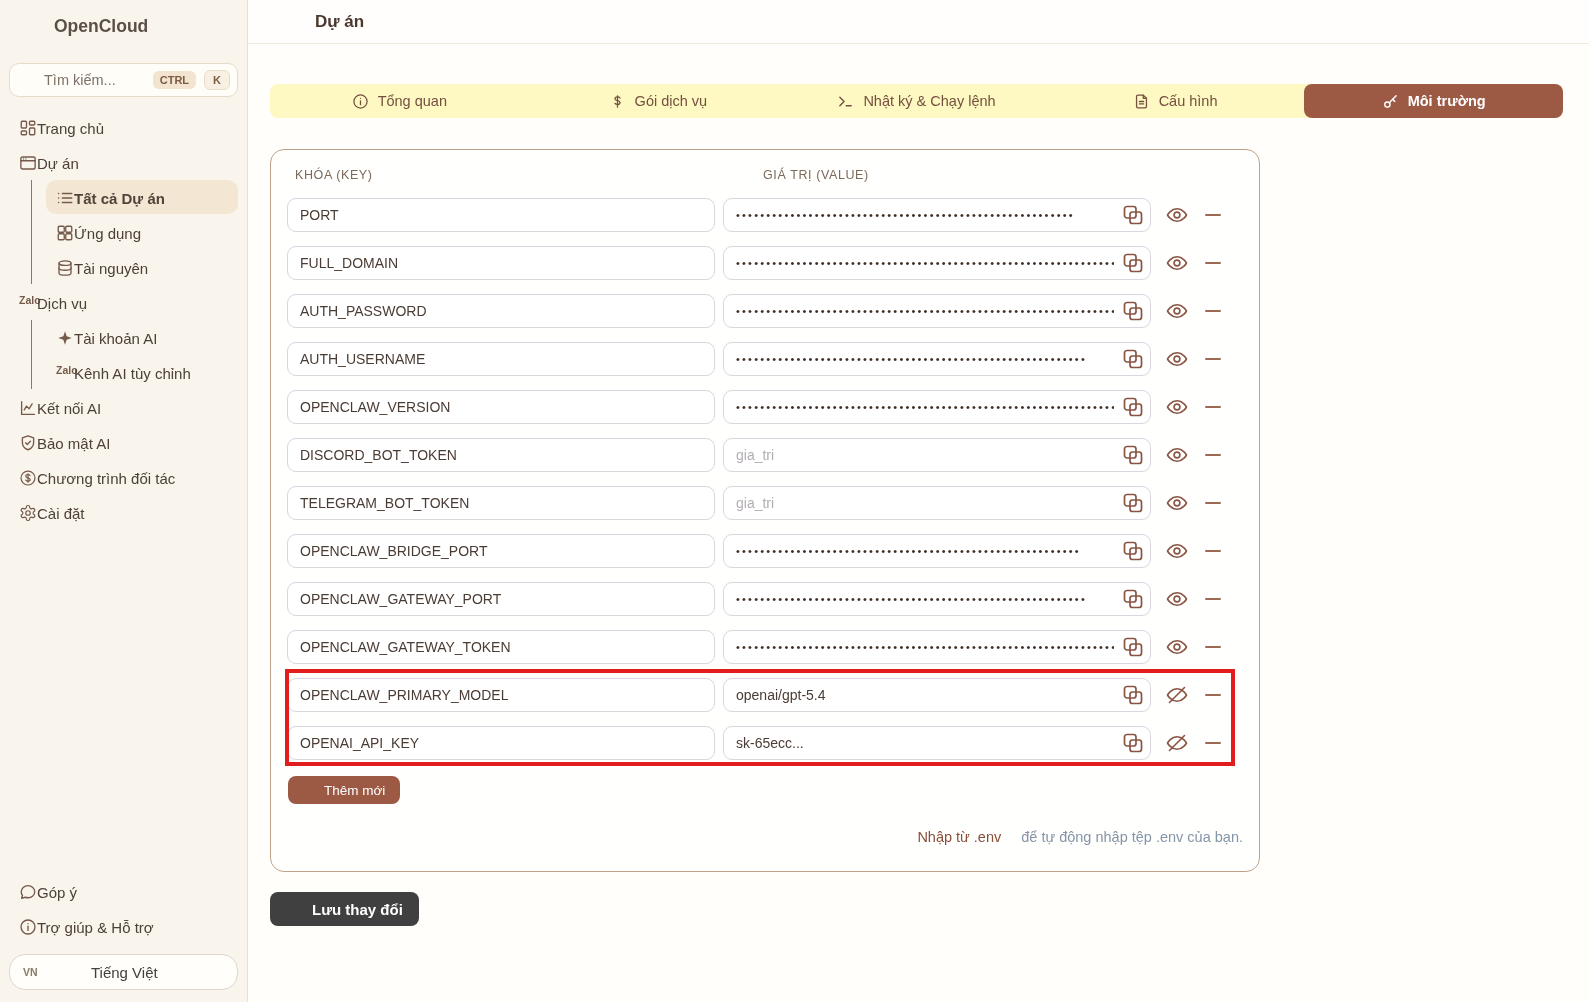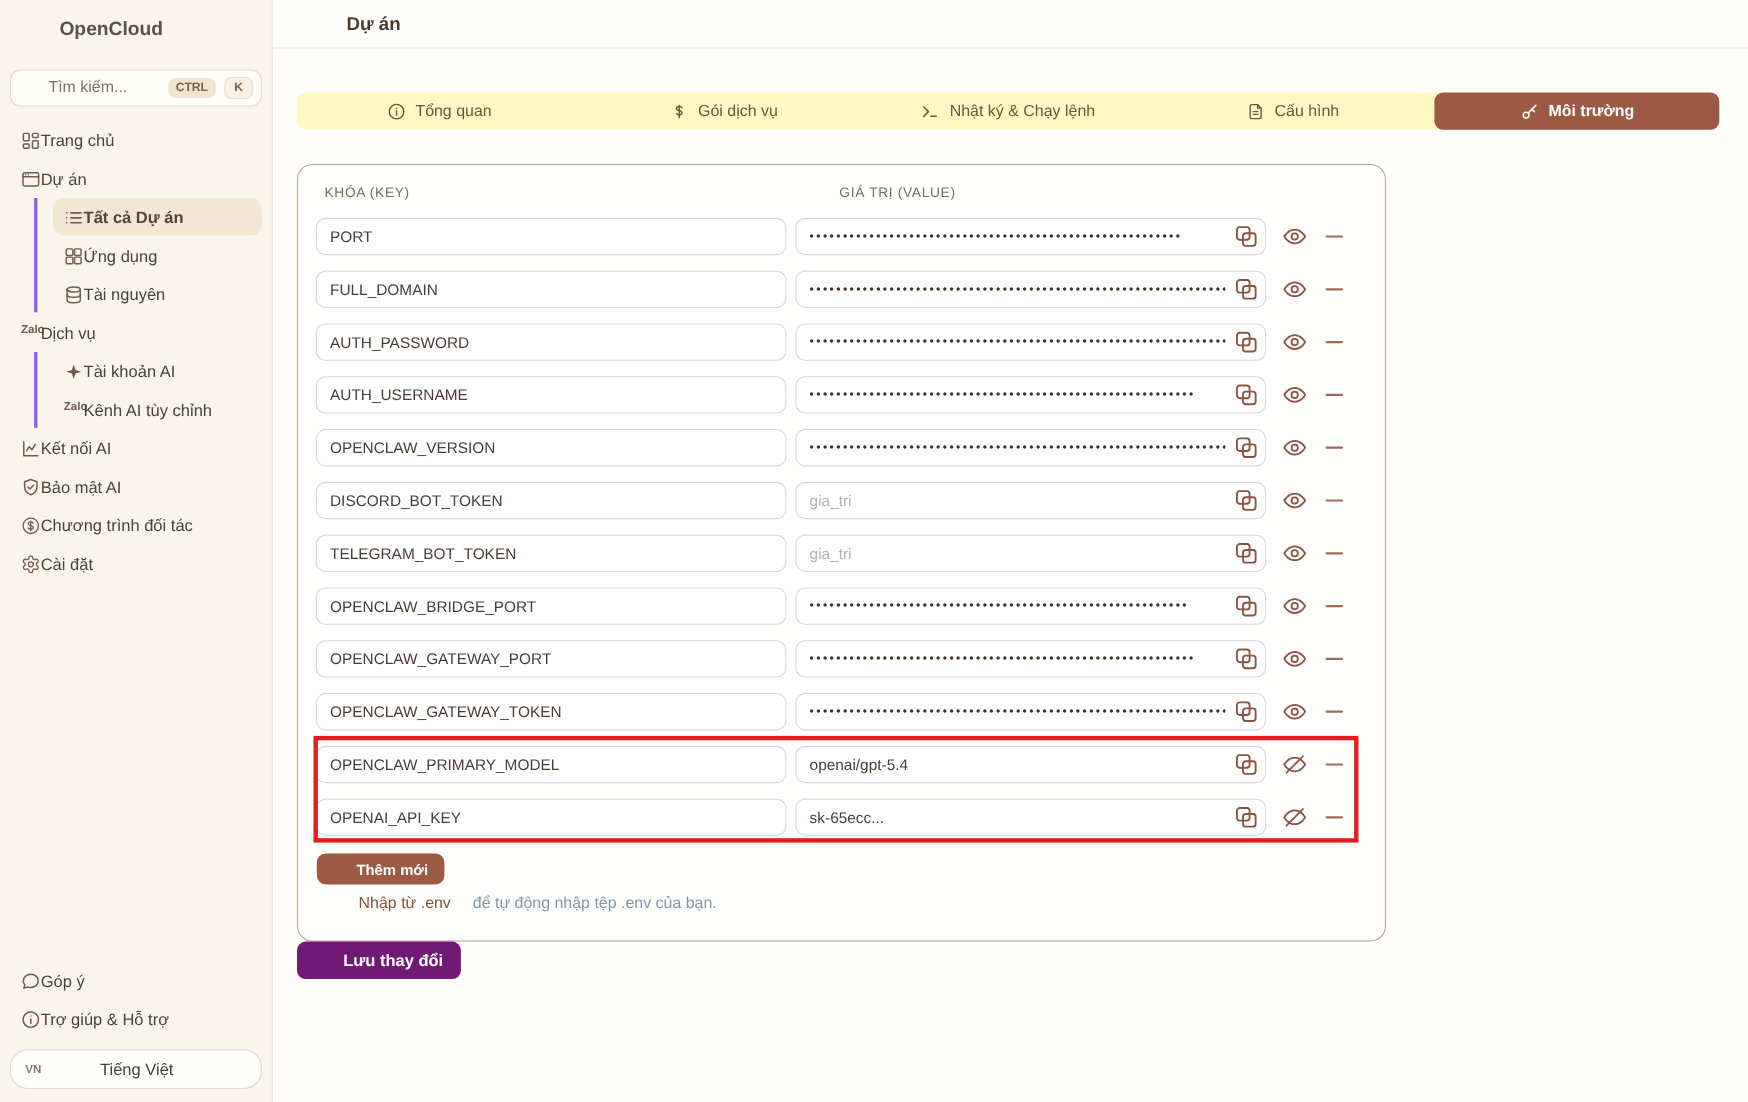--- a/index.html
+++ b/index.html
@@ -37,21 +37,21 @@
   }
   .kbd.k2 { background:#f8f1e3; border:1px solid #e7dcc8; padding:3px 8px; }
 
   .nav { padding:0 9px; }
   .nav-item {
     display:flex; align-items:flex-end; padding:7px 10px; margin-bottom:1px;
     border-radius:10px; font-size:15px; color:#4c4138; cursor:pointer; height:34px;
   }
   .nav-item .nv-ic { width:18px; height:18px; color:#75594a; flex:none; }
   .nav-item.active { background:#f3e7d4; font-weight:600; color:#51443b; }
-  .subgroup { margin-left:22px; border-left:3px solid #8b5cf6; padding-left:14px; }
+  .subgroup { margin-left:22px; border-left:1px solid #8b5cf6; padding-left:14px; }
   .zalo-ic { font-size:10.5px; font-weight:bold; color:#6b584c; width:18px; flex:none; letter-spacing:0; }
   .sidebar-footer { margin-top:auto; padding:0 9px; }
   .lang-box {
     margin:10px 9px 12px 9px; height:36px; border:1px solid #ded7cc; background:#fffefb;
     border-radius:16px; display:flex; align-items:center; gap:10px; padding:0 10px 0 13px; cursor:pointer;text-align:center;
   }
   .lang-code { font-size:10.5px; font-weight:bold; color:#8a7a68; }
   .lang-label { font-size:15px; color:#44403a; flex:1; }
   .lang-chev { width:16px; height:16px; color:#857a6c; }
 
@@ -114,33 +114,33 @@
   .eye-btn { margin-left:14px; color:#8a5343; }
   .minus-btn { margin-left:12px; color:#9b6a55; }
 
   .highlight-box {
     position:absolute; left:-2px; top:471px; width:950px; height:97px;
     border:4px solid #e11d1d; pointer-events:none; z-index:5;
   }
 
   .add-btn {
     margin-top:2px; margin-left:1px; height:28px; border:none; border-radius:8px;
-    background:#9c5a45; color:#fff; font-family:inherit; font-size:13.5px; font-weight:bold;
+    background:#9c5a45; color:#fff; font-family:inherit; font-size:13.5px; font-weight:normal;
     display:inline-flex; align-items:center; gap:7px; padding:0 15px; cursor:pointer;
   }
   .add-btn .bt-ic { width:14px; height:14px; }
 
-  .import-row { display:flex; align-items:center; gap:8px; margin-top:8px; margin-left:14px; }
+  .import-row { display:flex; align-items:center; gap:8px; margin-top:24px; margin-left:14px;justify-content:flex-end; }
   .import-ic { width:17px; height:17px; color:#8a5340; }
   .import-link { font-size:14.5px; font-weight:500; color:#8a4f38; cursor:pointer; }
   .import-hint { font-size:14.5px; color:#8595a8; margin-left:12px; }
 
   .save-btn {
-    height:34px; border:none; border-radius:8px;
-    background:#701a75; color:#fff; font-family:inherit; font-size:15px; font-weight:bold;
+    margin-top:20px; height:34px; border:none; border-radius:8px;
+    background:#404040; color:#fff; font-family:inherit; font-size:15px; font-weight:bold;
     display:inline-flex; align-items:center; gap:9px; padding:0 16px; cursor:pointer;text-align:right;
   }
   .save-btn .bt-ic { width:17px; height:17px; }
 </style>
 </head>
 <body>
 
 <aside class="sidebar">
   <div class="logo-row">
     <span class="logo-ic"></span>

